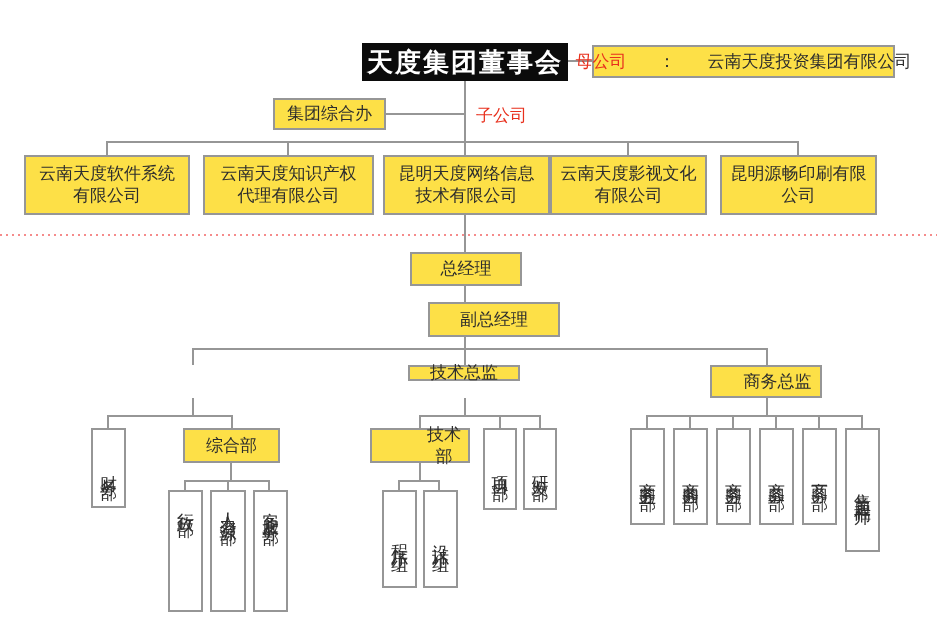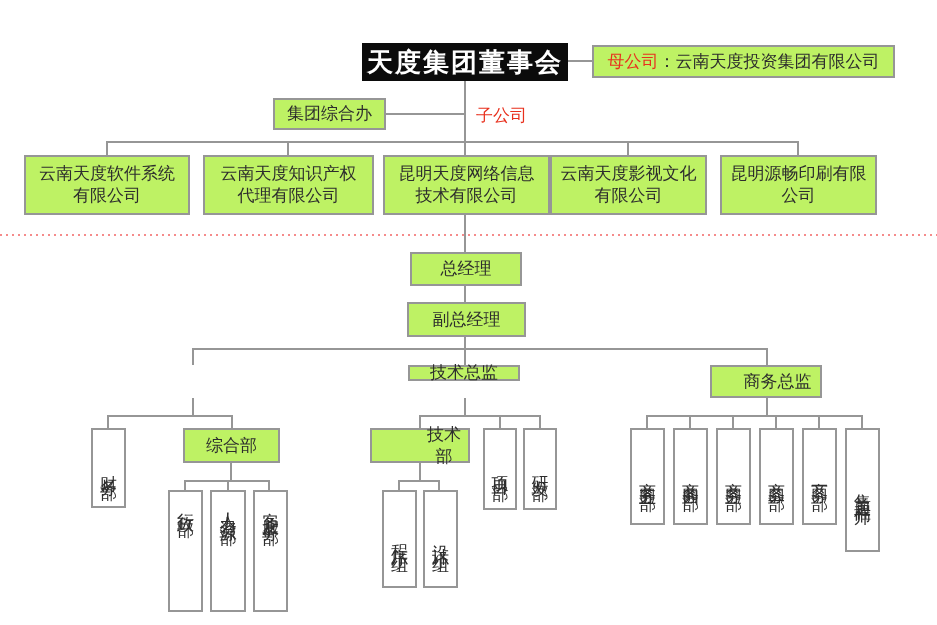--- a/index.html
+++ b/index.html
@@ -11,23 +11,23 @@
   html,body{margin:0;padding:0;background:#fff;}
   .canvas{
     position:relative;width:937px;height:625px;background:#fff;overflow:hidden;
     font-family:"DejaVu Sans","Liberation Sans",sans-serif;color:var(--ink);
   }
   
   .h{position:absolute;height:2px;background:var(--line);}
   .v{position:absolute;width:2px;background:var(--line);}
   
   .box{
-    position:absolute;box-sizing:border-box;border:2px solid var(--line);background:#bef264;
+    position:absolute;box-sizing:border-box;border:2px solid var(--line);background:#fde047;
     display:flex;align-items:center;justify-content:center;text-align:center;
-    font-size:17px;line-height:1.28;white-space:pre-line;
+    font-size:17px;line-height:1.28;white-space:pre-line;gap:32px;
   }
   
   .vbox{
     position:absolute;box-sizing:border-box;border:2px solid var(--line);background:#fff;
     writing-mode:vertical-rl;text-orientation:upright;
     font-size:17px;letter-spacing:4px;line-height:1.0;
     display:flex;align-items:center;justify-content:center;
   }
   .vbox.top{justify-content:flex-start;padding-top:7px;}
   .board{
@@ -79,21 +79,21 @@
   <div class="box" style="left:550px;top:155px;width:157px;height:60px;">云南天度影视文化
 有限公司</div>
   <div class="box" style="left:720px;top:155px;width:157px;height:60px;">昆明源畅印刷有限
 公司</div>
 
   <div class="dotted" style="left:0;top:234px;width:937px;"></div>
 
   <div class="v" style="left:464px;top:215px;height:37px;"></div>
   <div class="box" style="left:410px;top:252px;width:112px;height:34px;">总经理</div>
   <div class="v" style="left:464px;top:286px;height:16px;"></div>
-  <div class="box" style="left:407px;top:302px;width:119px;height:35px;">副总经理</div>
+  <div class="box" style="left:428px;top:302px;width:132px;height:35px;">副总经理</div>
   <div class="v" style="left:464px;top:337px;height:11px;"></div>
 
   <div class="h" style="left:192px;top:348px;width:576px;"></div>
   <div class="v" style="left:192px;top:348px;height:17px;"></div>
   <div class="v" style="left:464px;top:348px;height:17px;"></div>
   <div class="v" style="left:766px;top:348px;height:17px;"></div>
 
   <div class="box" style="left:408px;top:365px;width:112px;height:16px;">技术总监</div>
   <div class="box" style="left:710px;top:365px;width:112px;height:33px;padding-left:23px;">商务总监</div>
 

